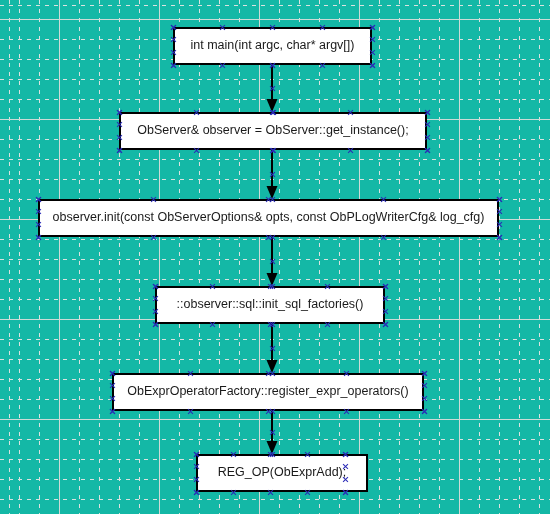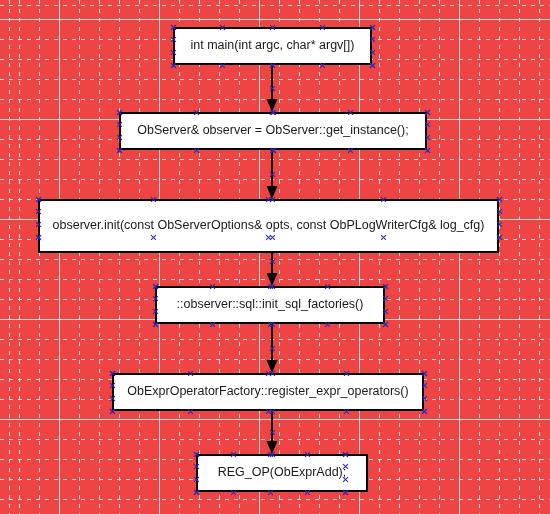--- a/index.html
+++ b/index.html
@@ -137,21 +137,21 @@
     width: 7px;
     height: 1px;
     background: #2a2ab8;
   }
   .hx::before { transform: rotate(45deg); }
   .hx::after  { transform: rotate(-45deg); }
 </style>
 </head>
 <body>
 
-<div id="canvas" style="background-image:none;background-color:#ef4444;text-decoration:underline;">
+<div id="canvas" style="background-image:none;background-color:#14b8a6;text-decoration:underline;">
   <div id="grid-minor-v"></div>
   <div id="grid-minor-h"></div>
   <div id="grid-major"></div>
 
   <svg id="connector-layer" class="connector" width="550" height="514" style="left:0;top:0;">
       <g>
         <line x1="272" y1="65" x2="272" y2="102" class="conn-line" stroke="#000000"></line>
         <polygon points="272,112 266.5,99 277.5,99" class="conn-head" fill="#000000"></polygon>
       </g>
       <g>
@@ -172,21 +172,21 @@
       </g>
     </svg>
 
   <div id="node-layer">
       <div class="node" style="left: 173px; top: 27px; width: 199px; height: 38px; border-color: rgb(0, 0, 0); background: rgb(255, 255, 255); color: rgb(26, 26, 26);">
         <span>int main(int argc, char* argv[])</span>
       </div>
       <div class="node" style="left: 119px; top: 112px; width: 308px; height: 38px; border-color: rgb(0, 0, 0); background: rgb(255, 255, 255); color: rgb(26, 26, 26);">
         <span>ObServer&amp; observer = ObServer::get_instance();</span>
       </div>
-      <div class="node" style="left: 38px; top: 199px; width: 461px; height: 54px; border-color: rgb(0, 0, 0); background: rgb(255, 255, 255); color: rgb(26, 26, 26);">
+      <div class="node" style="left: 38px; top: 199px; width: 461px; height: 38px; border-color: rgb(0, 0, 0); background: rgb(255, 255, 255); color: rgb(26, 26, 26);">
         <span>observer.init(const ObServerOptions&amp; opts, const ObPLogWriterCfg&amp; log_cfg)</span>
       </div>
       <div class="node" style="left: 155px; top: 286px; width: 230px; height: 38px; border-color: rgb(0, 0, 0); background: rgb(255, 255, 255); color: rgb(26, 26, 26);">
         <span>::observer::sql::init_sql_factories()</span>
       </div>
       <div class="node" style="left: 112px; top: 373px; width: 312px; height: 38px; border-color: rgb(0, 0, 0); background: rgb(255, 255, 255); color: rgb(26, 26, 26);">
         <span>ObExprOperatorFactory::register_expr_operators()</span>
       </div>
       <div class="node" style="left: 196px; top: 454px; width: 172px; height: 38px; border-color: rgb(0, 0, 0); background: rgb(255, 255, 255); color: rgb(26, 26, 26);">
         <span>REG_OP(ObExprAdd);</span>

